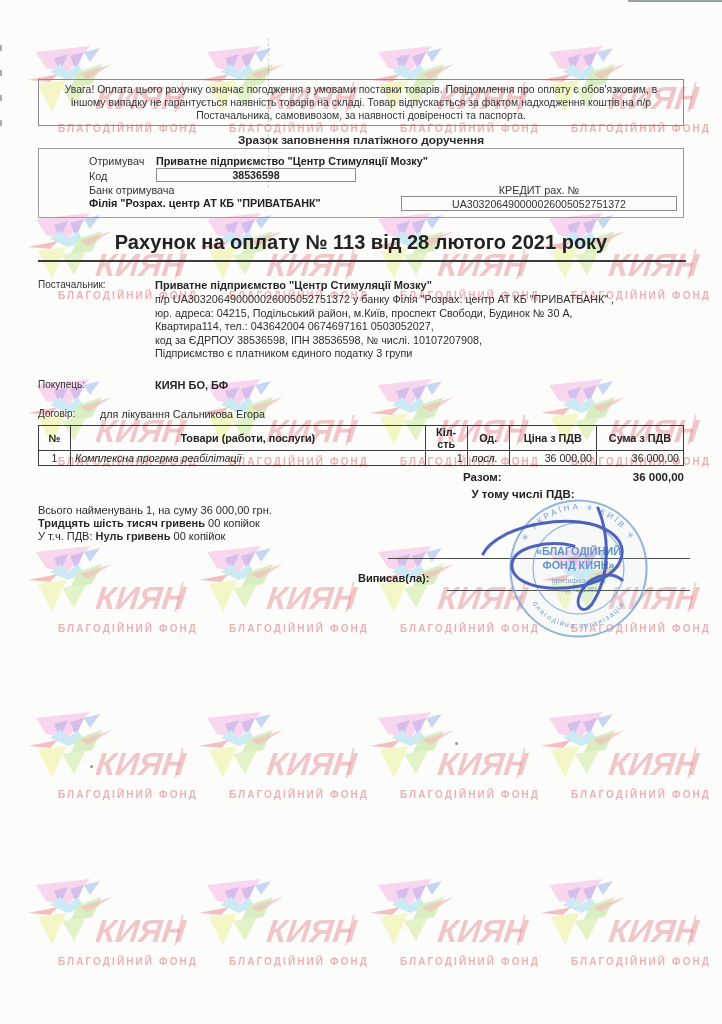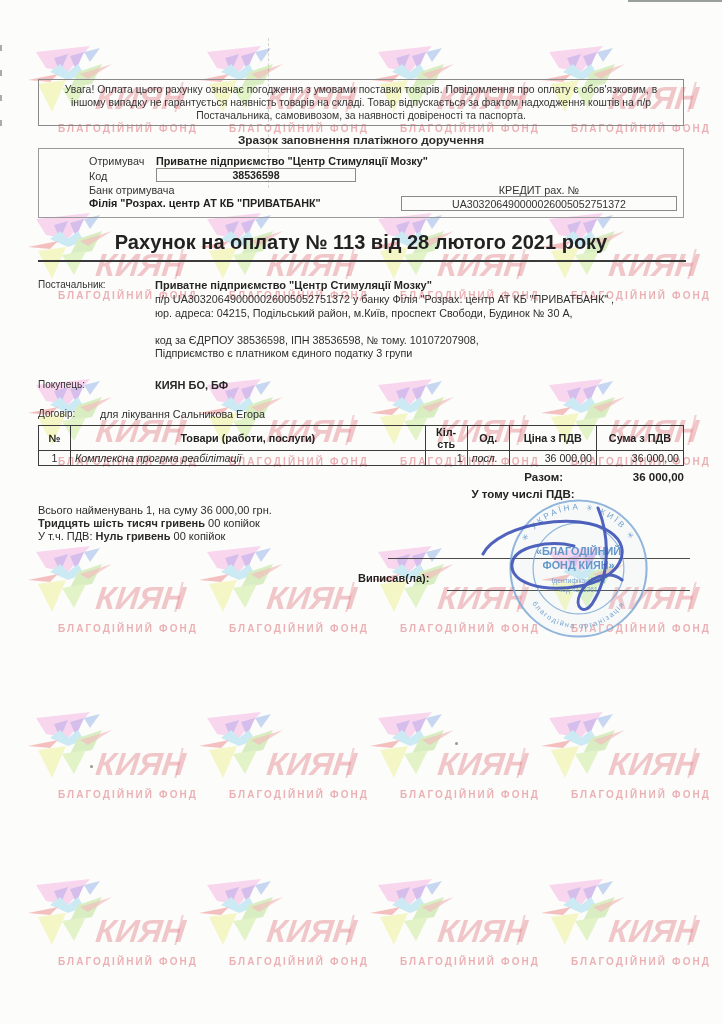--- a/index.html
+++ b/index.html
@@ -511,21 +511,22 @@
     <div class="creditbox">UA303206490000026005052751372</div>
   </div>
 
   <div class="doc-title">Рахунок на оплату № 113 від 28 лютого 2021 року</div>
   <div class="rule"></div>
 
   <div class="fieldlbl" style="top:279px;">Постачальник:</div>
   <div class="supname">Приватне підприємство  "Центр Стимуляції Мозку"</div>
   <div class="supline" style="top:293px;">п/р UA303206490000026005052751372 у банку Філія "Розрах. центр АТ КБ "ПРИВАТБАНК" ,</div>
   <div class="supline" style="top:306.5px;">юр. адреса: 04215, Подільський район, м.Київ, проспект Свободи, Будинок № 30 А,</div>
-  <div class="supline" style="top:333.5px;">код за ЄДРПОУ 38536598, ІПН 38536598, № тому. 10107207908,</div>
+  <div class="supline" style="top:320px;">Квартира114, тел.: 043642004 0674697161 0503052027,</div>
+  <div class="supline" style="top:333.5px;">код за ЄДРПОУ 38536598, ІПН 38536598, № числі. 10107207908,</div>
   <div class="supline" style="top:347px;">Підприємство є платником єдиного податку 3 групи</div>
 
   <div class="fieldlbl" style="top:379px;">Покупець:</div>
   <div class="buyname">КИЯН БО, БФ</div>
 
   <div class="fieldlbl" style="top:408px;">Договір:</div>
   <div class="contractval">для лікування Сальникова Егора</div>
 
   <table class="items">
     <thead>
@@ -543,21 +544,21 @@
         <td class="ta-c">1</td>
         <td class="ta-l">Комплексна прогрма реабілітації</td>
         <td class="ta-r">1</td>
         <td class="ta-l">посл.</td>
         <td class="ta-r">36 000,00</td>
         <td class="ta-r">36 000,00</td>
       </tr>
     </tbody>
   </table>
 
-  <div class="totrow" style="top:471px; left:463px; width:100px; text-align:right;">Разом:</div>
+  <div class="totrow" style="top:471px; left:463px; width:100px; ">Разом:</div>
   <div class="totrow" style="top:471px; left:564px; width:120px; text-align:right;">36 000,00</div>
   <div class="totrow" style="top:488px; left:463px; width:120px; text-align:center;">У тому числі ПДВ:</div>
 
   <div class="sumline" style="top:504px;">Всього найменувань 1, на суму 36 000,00 грн.</div>
   <div class="sumline" style="top:517px;"><span class="b">Тридцять шість тисяч гривень</span><span> 00 копійок</span></div>
   <div class="sumline" style="top:530px;"><span>У т.ч. ПДВ: </span><span class="b">Нуль гривень</span><span> 00 копійок</span></div>
 
   <div class="sigline1"></div>
   <div class="siglabel">Виписав(ла):</div>
   <div class="sigline2"></div>

